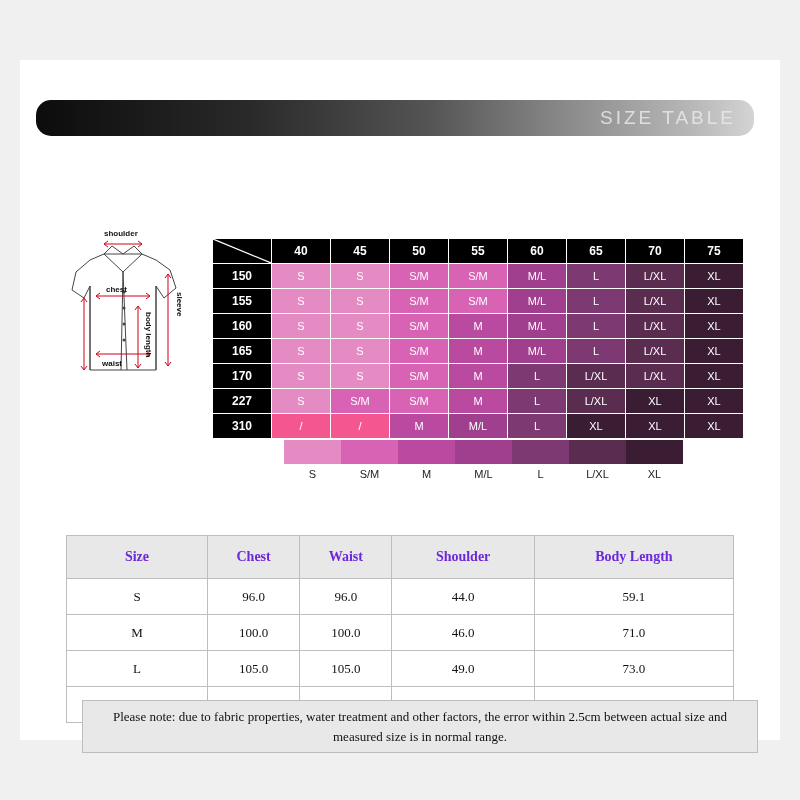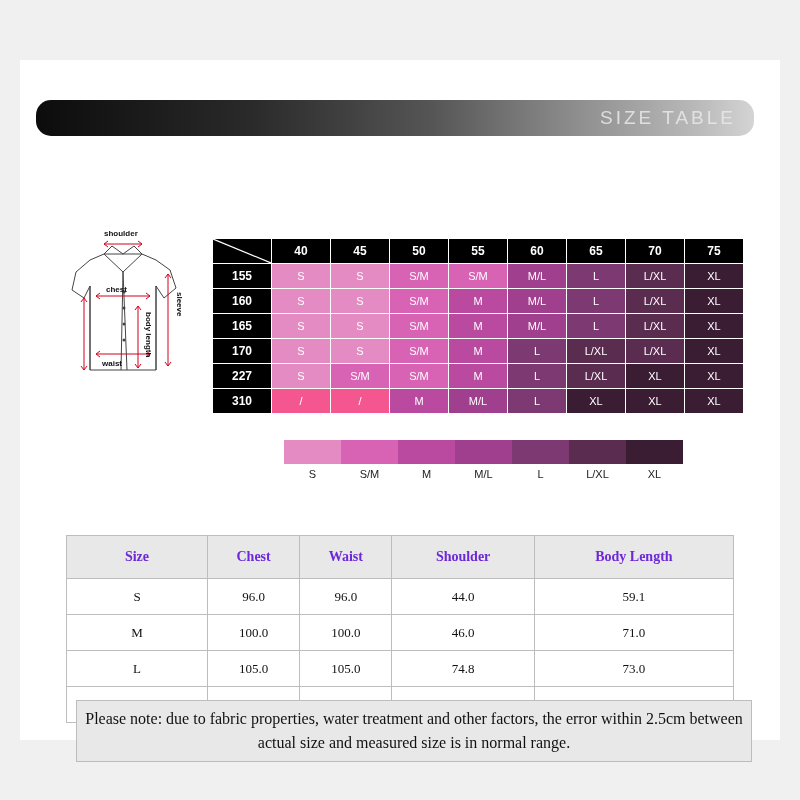--- a/index.html
+++ b/index.html
@@ -65,23 +65,23 @@
   .meas th{
     background:#e8e8e8;border:1px solid #bdbdbd;
     font-size:14px;font-weight:bold;color:#6d28d9;height:40px;
   }
   .meas td{
     border:1px solid #bdbdbd;background:#fff;
     text-align:center;font-size:13px;color:#111;height:33px;
   }
   .meas td.first{width:138px;}
   .note{
-    position:absolute;left:56px;top:640px;width:666px;
+    position:absolute;left:62px;top:640px;width:666px;
     background:#e8e8e8;border:1px solid #bdbdbd;
-    font-size:16px;color:#111;text-align:center;
+    font-size:13px;color:#111;text-align:center;
     padding:6px 4px;line-height:1.5;
   }
 </style>
 </head>
 <body>
 
 <div id="page">
 
   <div class="banner">
     <span class="banner-title">SIZE TABLE</span>
@@ -163,20 +163,31 @@
           <td class="hdr">40</td>
           <td class="hdr">45</td>
           <td class="hdr">50</td>
           <td class="hdr">55</td>
           <td class="hdr">60</td>
           <td class="hdr">65</td>
           <td class="hdr">70</td>
           <td class="hdr">75</td>
         </tr>
         <tr>
+          <td class="rowhdr">150</td>
+          <td style="background: rgb(229, 139, 196);">S</td>
+          <td style="background: rgb(229, 139, 196);">S</td>
+          <td style="background: rgb(216, 98, 180);">S/M</td>
+          <td style="background: rgb(216, 98, 180);">S/M</td>
+          <td style="background: rgb(160, 63, 142);">M/L</td>
+          <td style="background: rgb(125, 58, 114);">L</td>
+          <td style="background: rgb(90, 44, 80);">L/XL</td>
+          <td style="background: rgb(58, 28, 51);">XL</td>
+        </tr>
+        <tr>
           <td class="rowhdr">155</td>
           <td style="background: rgb(229, 139, 196);">S</td>
           <td style="background: rgb(229, 139, 196);">S</td>
           <td style="background: rgb(216, 98, 180);">S/M</td>
           <td style="background: rgb(216, 98, 180);">S/M</td>
           <td style="background: rgb(160, 63, 142);">M/L</td>
           <td style="background: rgb(125, 58, 114);">L</td>
           <td style="background: rgb(90, 44, 80);">L/XL</td>
           <td style="background: rgb(58, 28, 51);">XL</td>
         </tr>
@@ -281,21 +292,21 @@
           <td class="first">M</td>
           <td>100.0</td>
           <td>100.0</td>
           <td>46.0</td>
           <td>71.0</td>
         </tr>
         <tr>
           <td class="first">L</td>
           <td>105.0</td>
           <td>105.0</td>
-          <td>74.8</td>
+          <td>49.0</td>
           <td>73.0</td>
         </tr>
         <tr>
           <td class="first">XL</td>
           <td>114.0</td>
           <td>114.0</td>
           <td>51.0</td>
           <td>76.0</td>
         </tr>
       </tbody>

